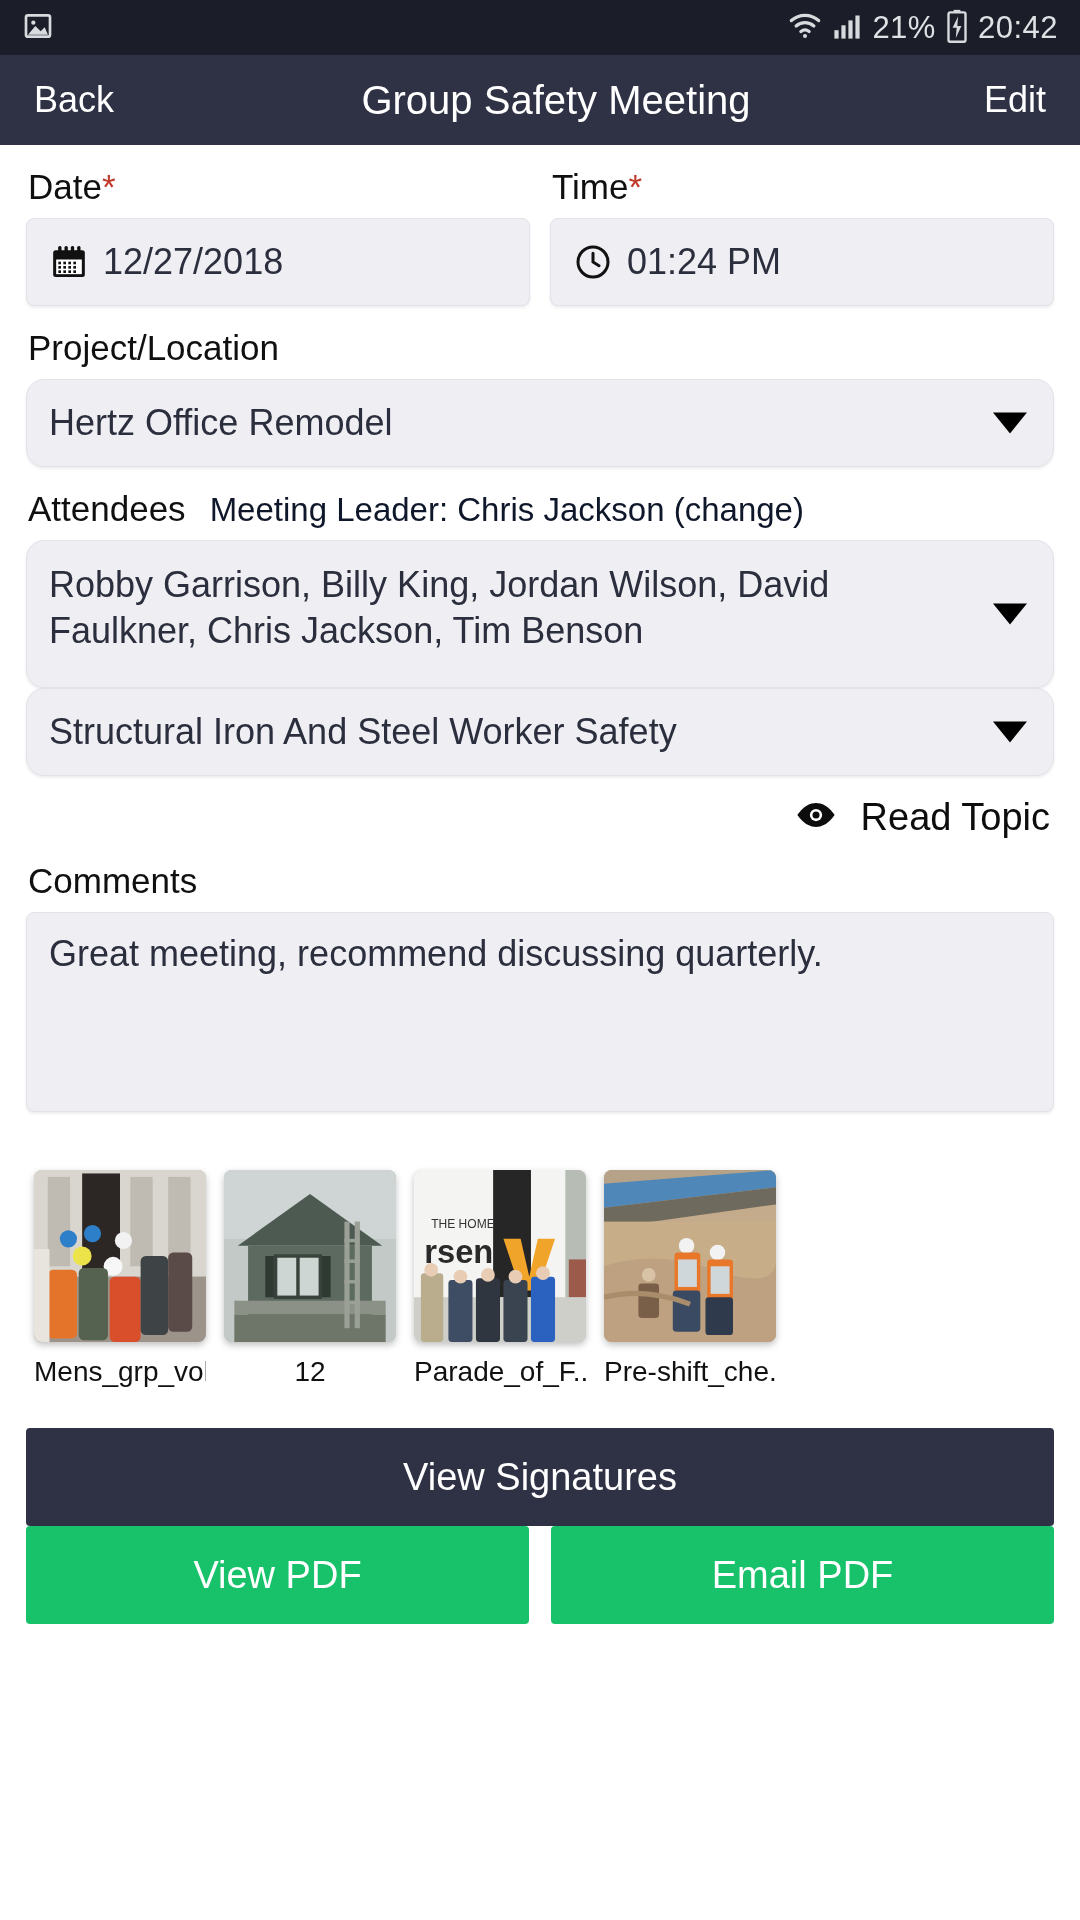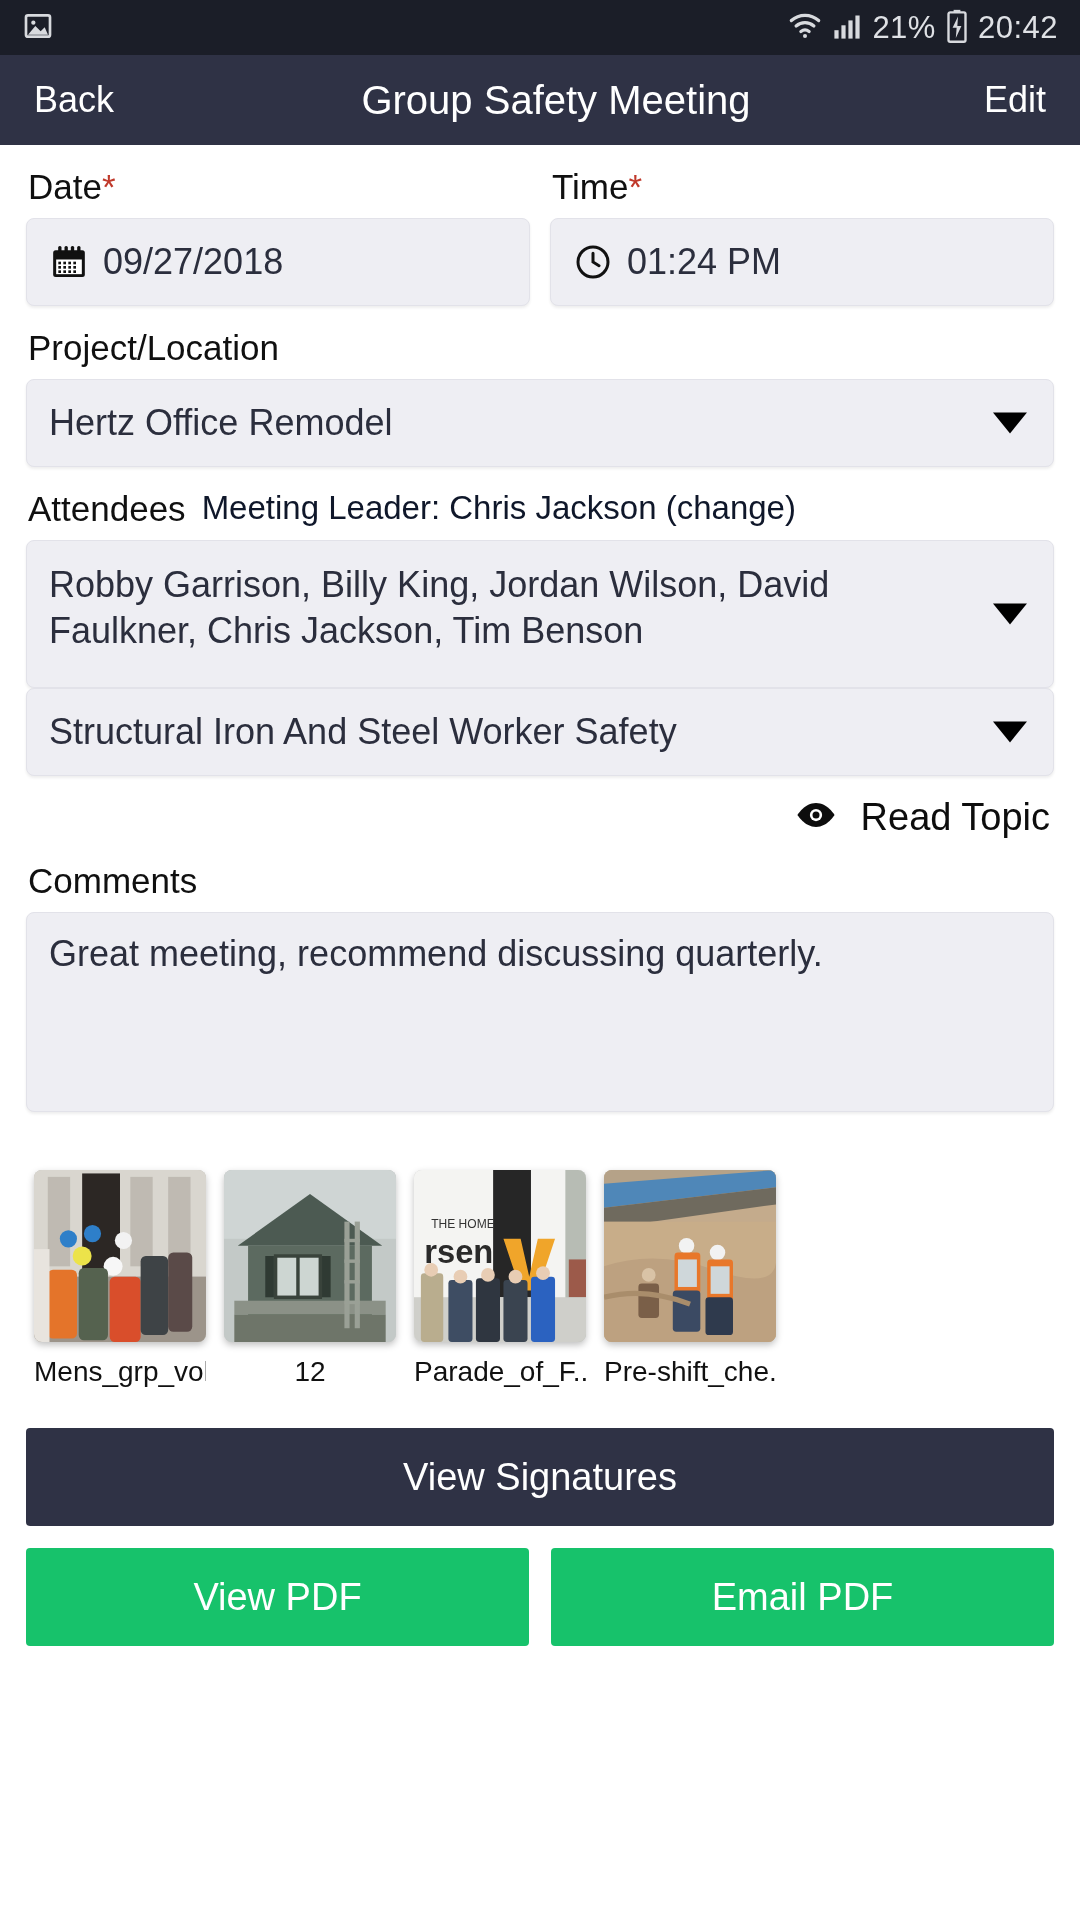--- a/index.html
+++ b/index.html
@@ -68,32 +68,32 @@
     font-size: 36px;
     color: #2b2e3d;
   }
   .field-shadow { box-shadow: 0 2px 3px rgba(0,0,0,0.07); }
 
   .row2 { display: flex; gap: 20px; }
   .row2 > div { flex: 1; }
 
   .field-icon { margin-right: 14px; display: flex; align-items: center; }
 
-  .dd { position: relative; padding-right: 78px; }
+  .dd { position: relative; padding-right: 78px; border-radius: 18px; }
   .caret {
     position: absolute; right: 26px; top: 50%;
     transform: translateY(-50%);
     width: 0; height: 0;
     border-left: 17px solid transparent;
     border-right: 17px solid transparent;
     border-top: 21px solid #000;
   }
 
   .attendee-head {
-    display: flex; align-items: flex-start; gap: 16px;
+    display: flex; align-items: flex-end; gap: 24px;
     margin: 22px 0 11px 2px;
   }
   .attendee-head .main { font-size: 35px; color: #101010; }
   .attendee-head .sub { font-size: 33px; color: #0f172a; }
 
   .field-multiline {
     min-height: 148px; align-items: center;
     line-height: 1.28;
     padding-top: 0; padding-bottom: 12px;
   }
@@ -144,21 +144,21 @@
     margin: 40px 0 0 0;
     height: 98px; width: 100%;
     background: #2f3245;
     color: #ffffff;
     border: none; border-radius: 4px;
     font-size: 38px; font-family: inherit;
     cursor: pointer;
     display: flex; align-items: center; justify-content: center;
   }
   .btn-row {
-    display: flex; gap: 22px; margin-top: 22px;
+    display: flex; gap: 22px; 
   }
   .btn-green {
     flex: 1; height: 98px;
     background: #17c26b;
     color: #ffffff;
     border: none; border-radius: 4px;
     font-size: 38px; font-family: inherit;
     cursor: pointer;
     display: flex; align-items: center; justify-content: center;
   }
@@ -236,21 +236,21 @@
                 <rect x="14.6" y="17" width="1.6" height="1.6"></rect>
             </g>
             <g fill="#111">
               <rect x="5.5" y="2.4" width="2" height="4" rx="0.9"></rect>
               <rect x="9.3" y="2.4" width="2" height="4" rx="0.9"></rect>
               <rect x="13.1" y="2.4" width="2" height="4" rx="0.9"></rect>
               <rect x="16.9" y="2.4" width="2" height="4" rx="0.9"></rect>
             </g>
           </svg>
         </span>
-        <span>09/27/2018</span>
+        <span>12/27/2018</span>
       </div>
     </div>
     <div>
       <span class="label"><span>Time</span><span class="req">*</span></span>
       <div class="field field-shadow">
         <span class="field-icon">
           <svg width="40" height="40" viewBox="0 0 24 24">
             <circle cx="12" cy="12" r="9" fill="none" stroke="#111" stroke-width="1.8"></circle>
             <path d="M12 6.7 V12 L15.6 14.2" fill="none" stroke="#111" stroke-width="1.8" stroke-linecap="round"></path>
           </svg>

